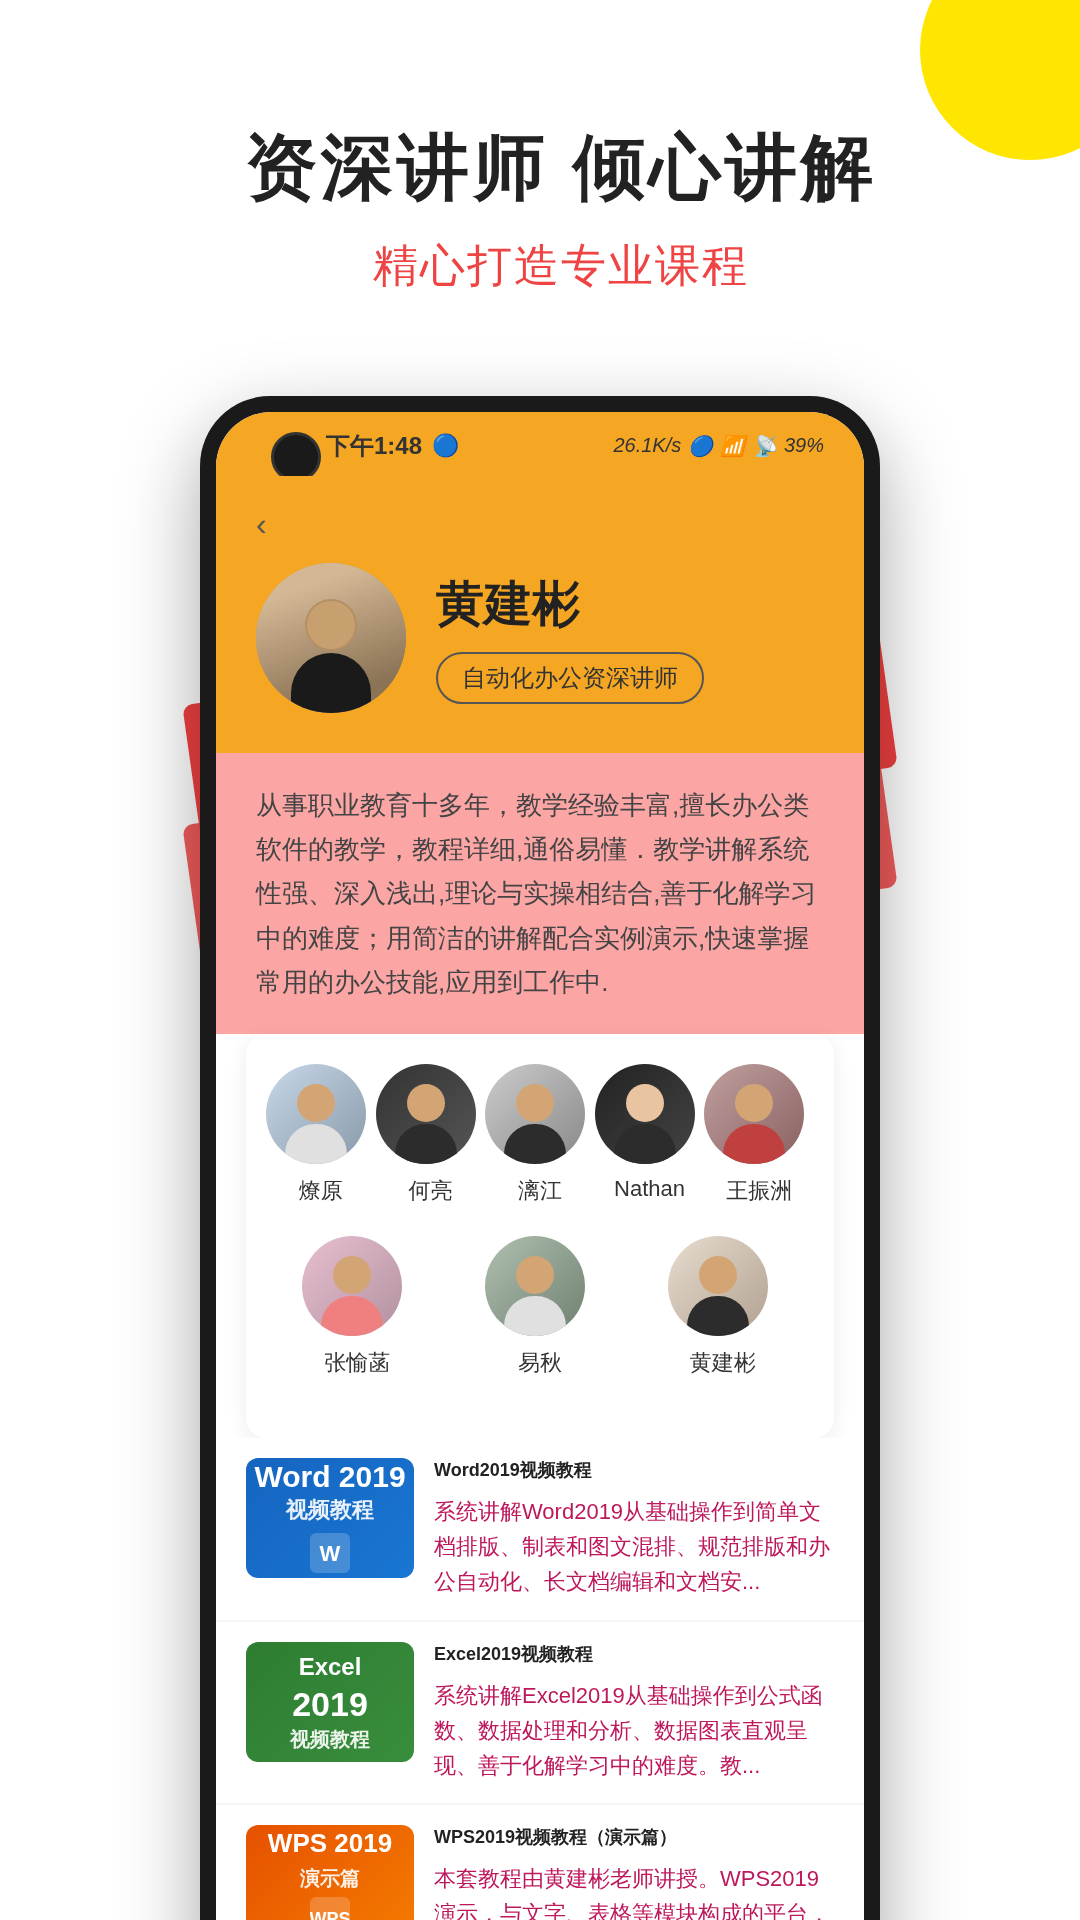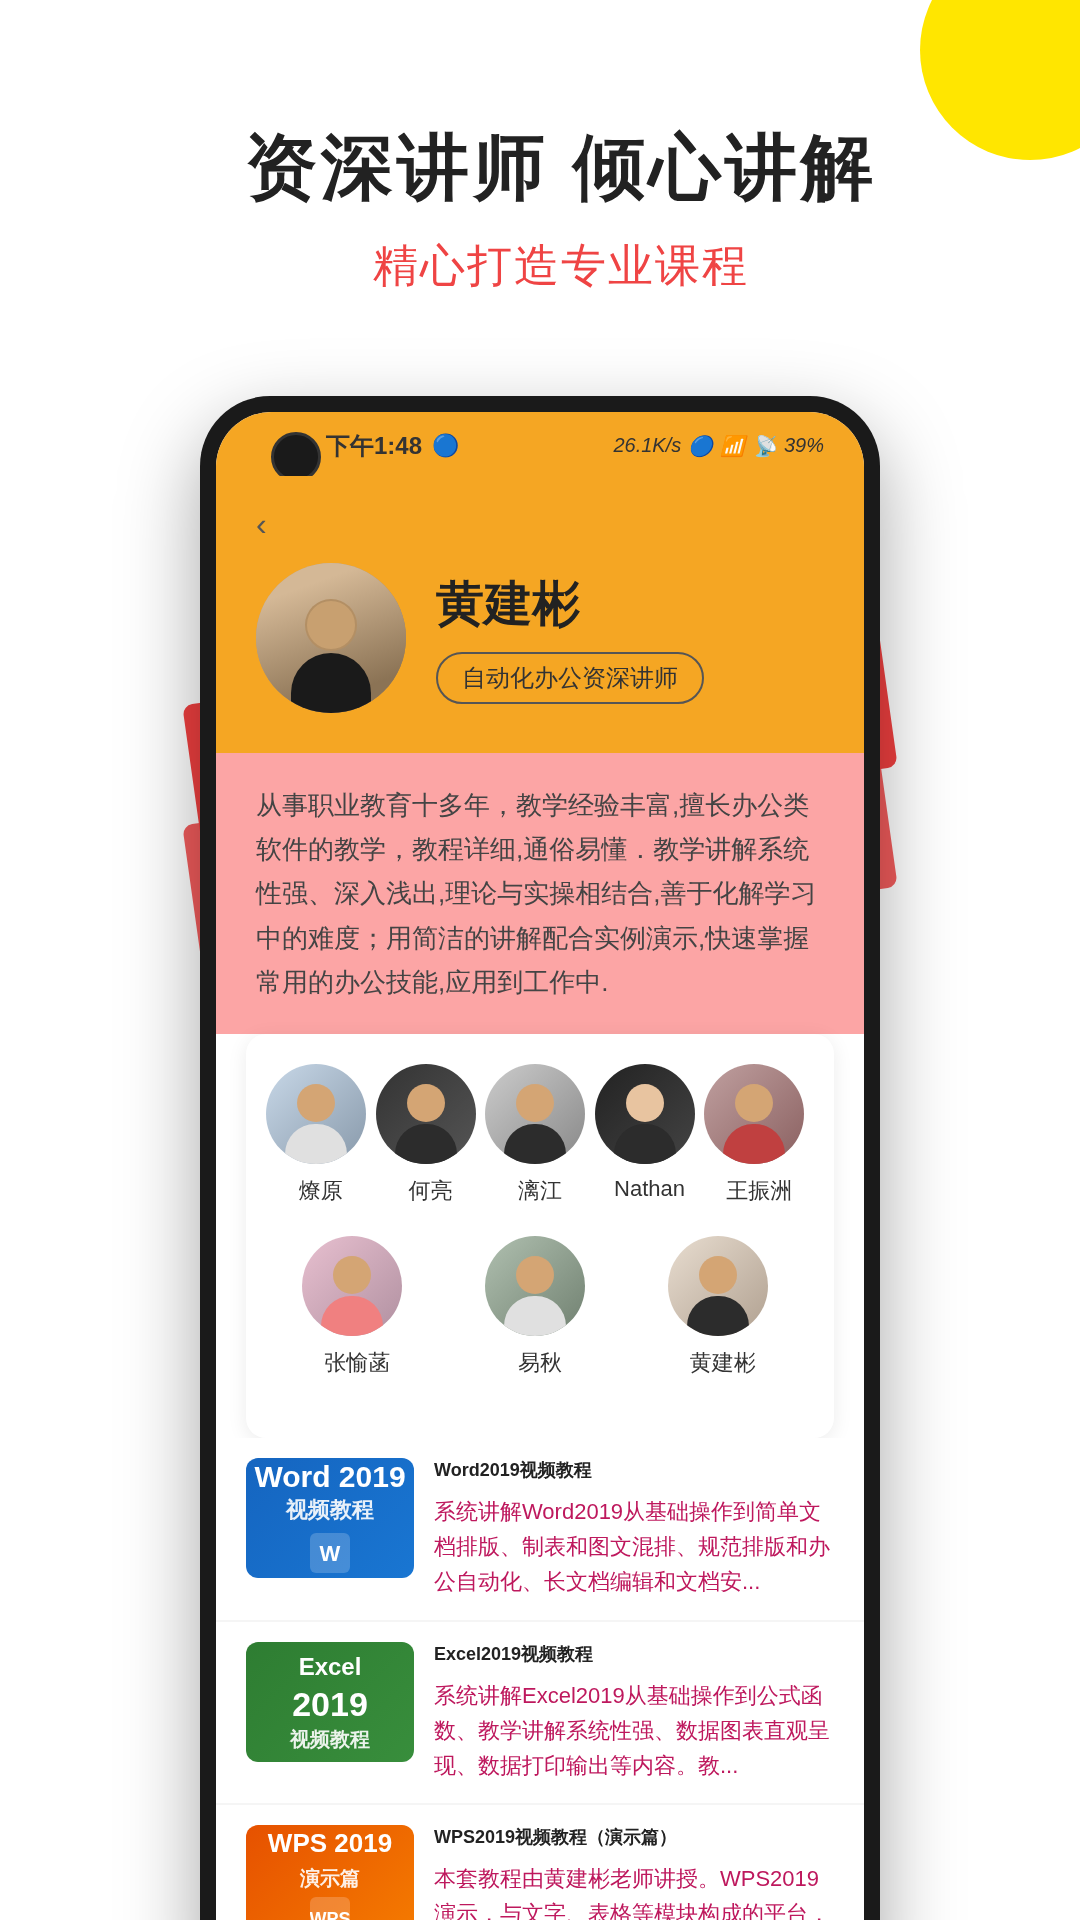--- a/index.html
+++ b/index.html
@@ -480,21 +480,21 @@
         <div class="course-item">
           <div class="course-thumb course-thumb-excel">
             <div style="text-align:center; color:white; font-weight:900; line-height:1.3;">
               <div style="font-size:24px;">Excel</div>
               <div style="font-size:34px; font-weight:900;">2019</div>
               <div style="font-size:20px; opacity:0.9;">视频教程</div>
             </div>
           </div>
           <div class="course-info">
             <div class="course-title">Excel2019视频教程</div>
-            <div class="course-desc">系统讲解Excel2019从基础操作到公式函数、教学讲解系统性强、数据图表直观呈现、数据打印输出等内容。教...</div>
+            <div class="course-desc">系统讲解Excel2019从基础操作到公式函数、数据处理和分析、数据图表直观呈现、善于化解学习中的难度。教...</div>
           </div>
         </div>
 
         <div class="course-item">
           <div class="course-thumb course-thumb-wps">
             <div style="text-align:center; color:white; font-weight:900; line-height:1.3;">
               <div style="font-size:26px; font-weight:900;">WPS 2019</div>
               <div style="font-size:20px; opacity:0.9; margin-top:4px;">演示篇</div>
               <div style="margin-top:6px;">
                 <svg width="40" height="40" viewBox="0 0 40 40">

